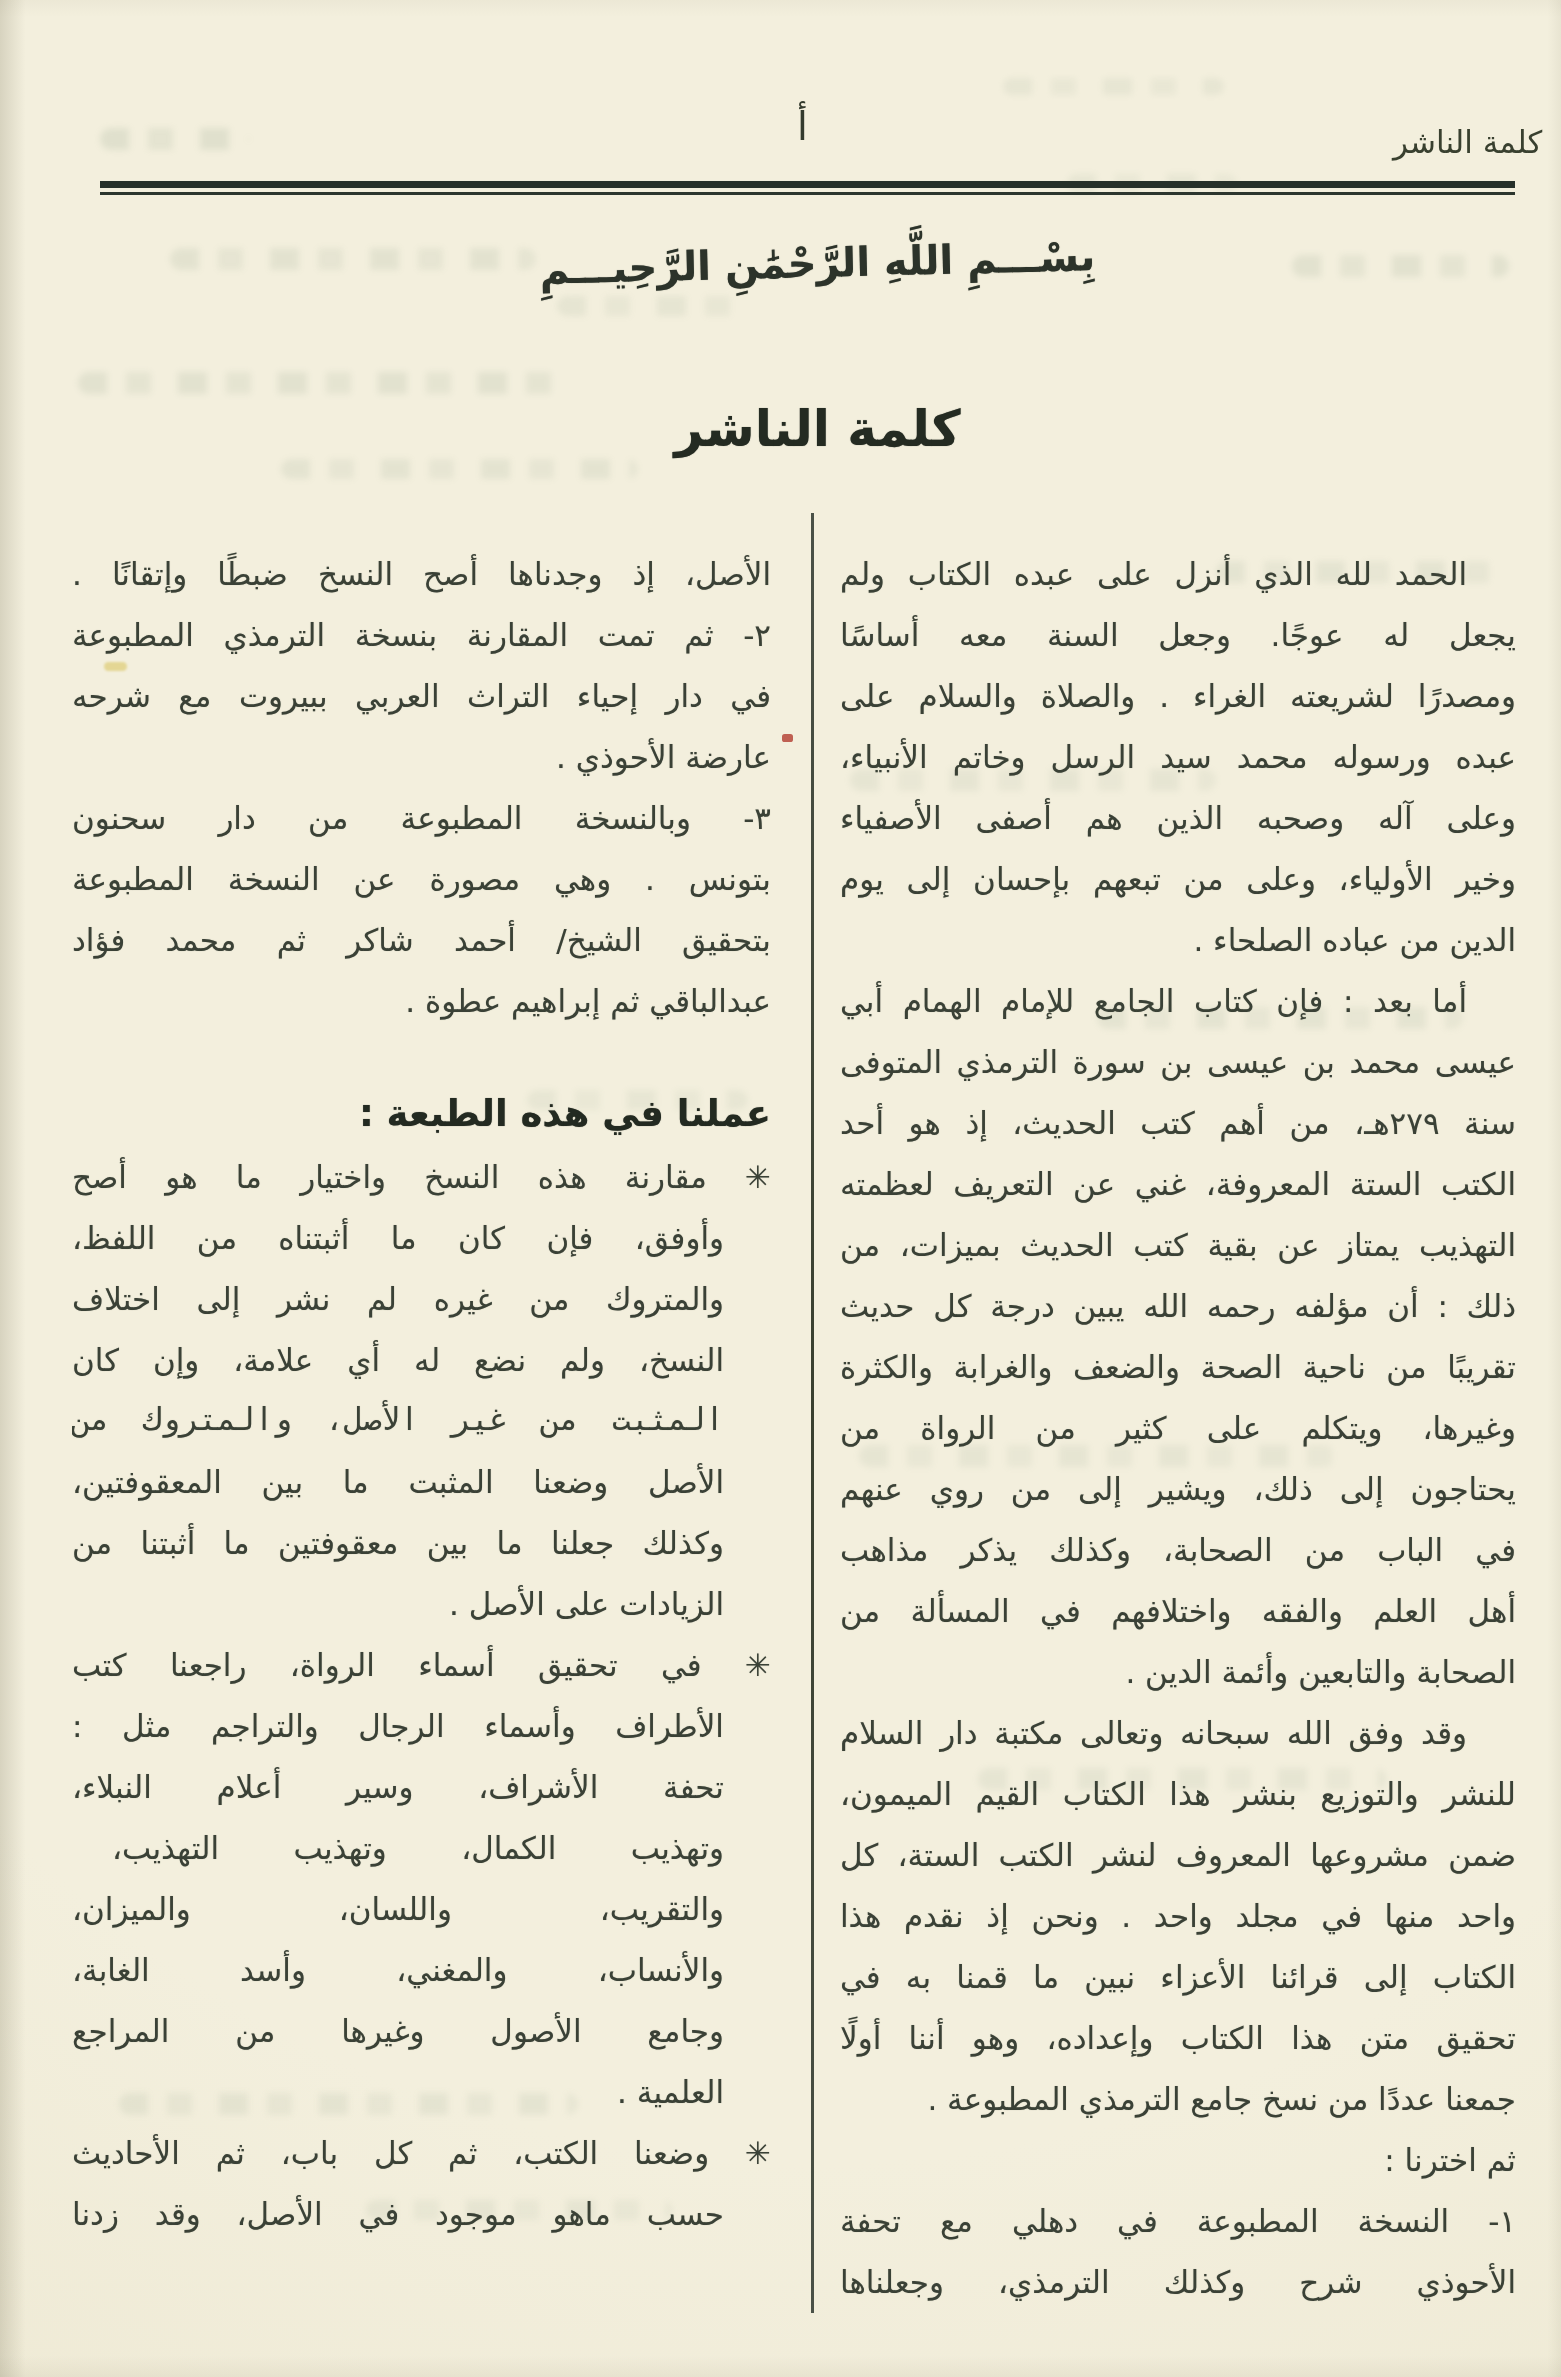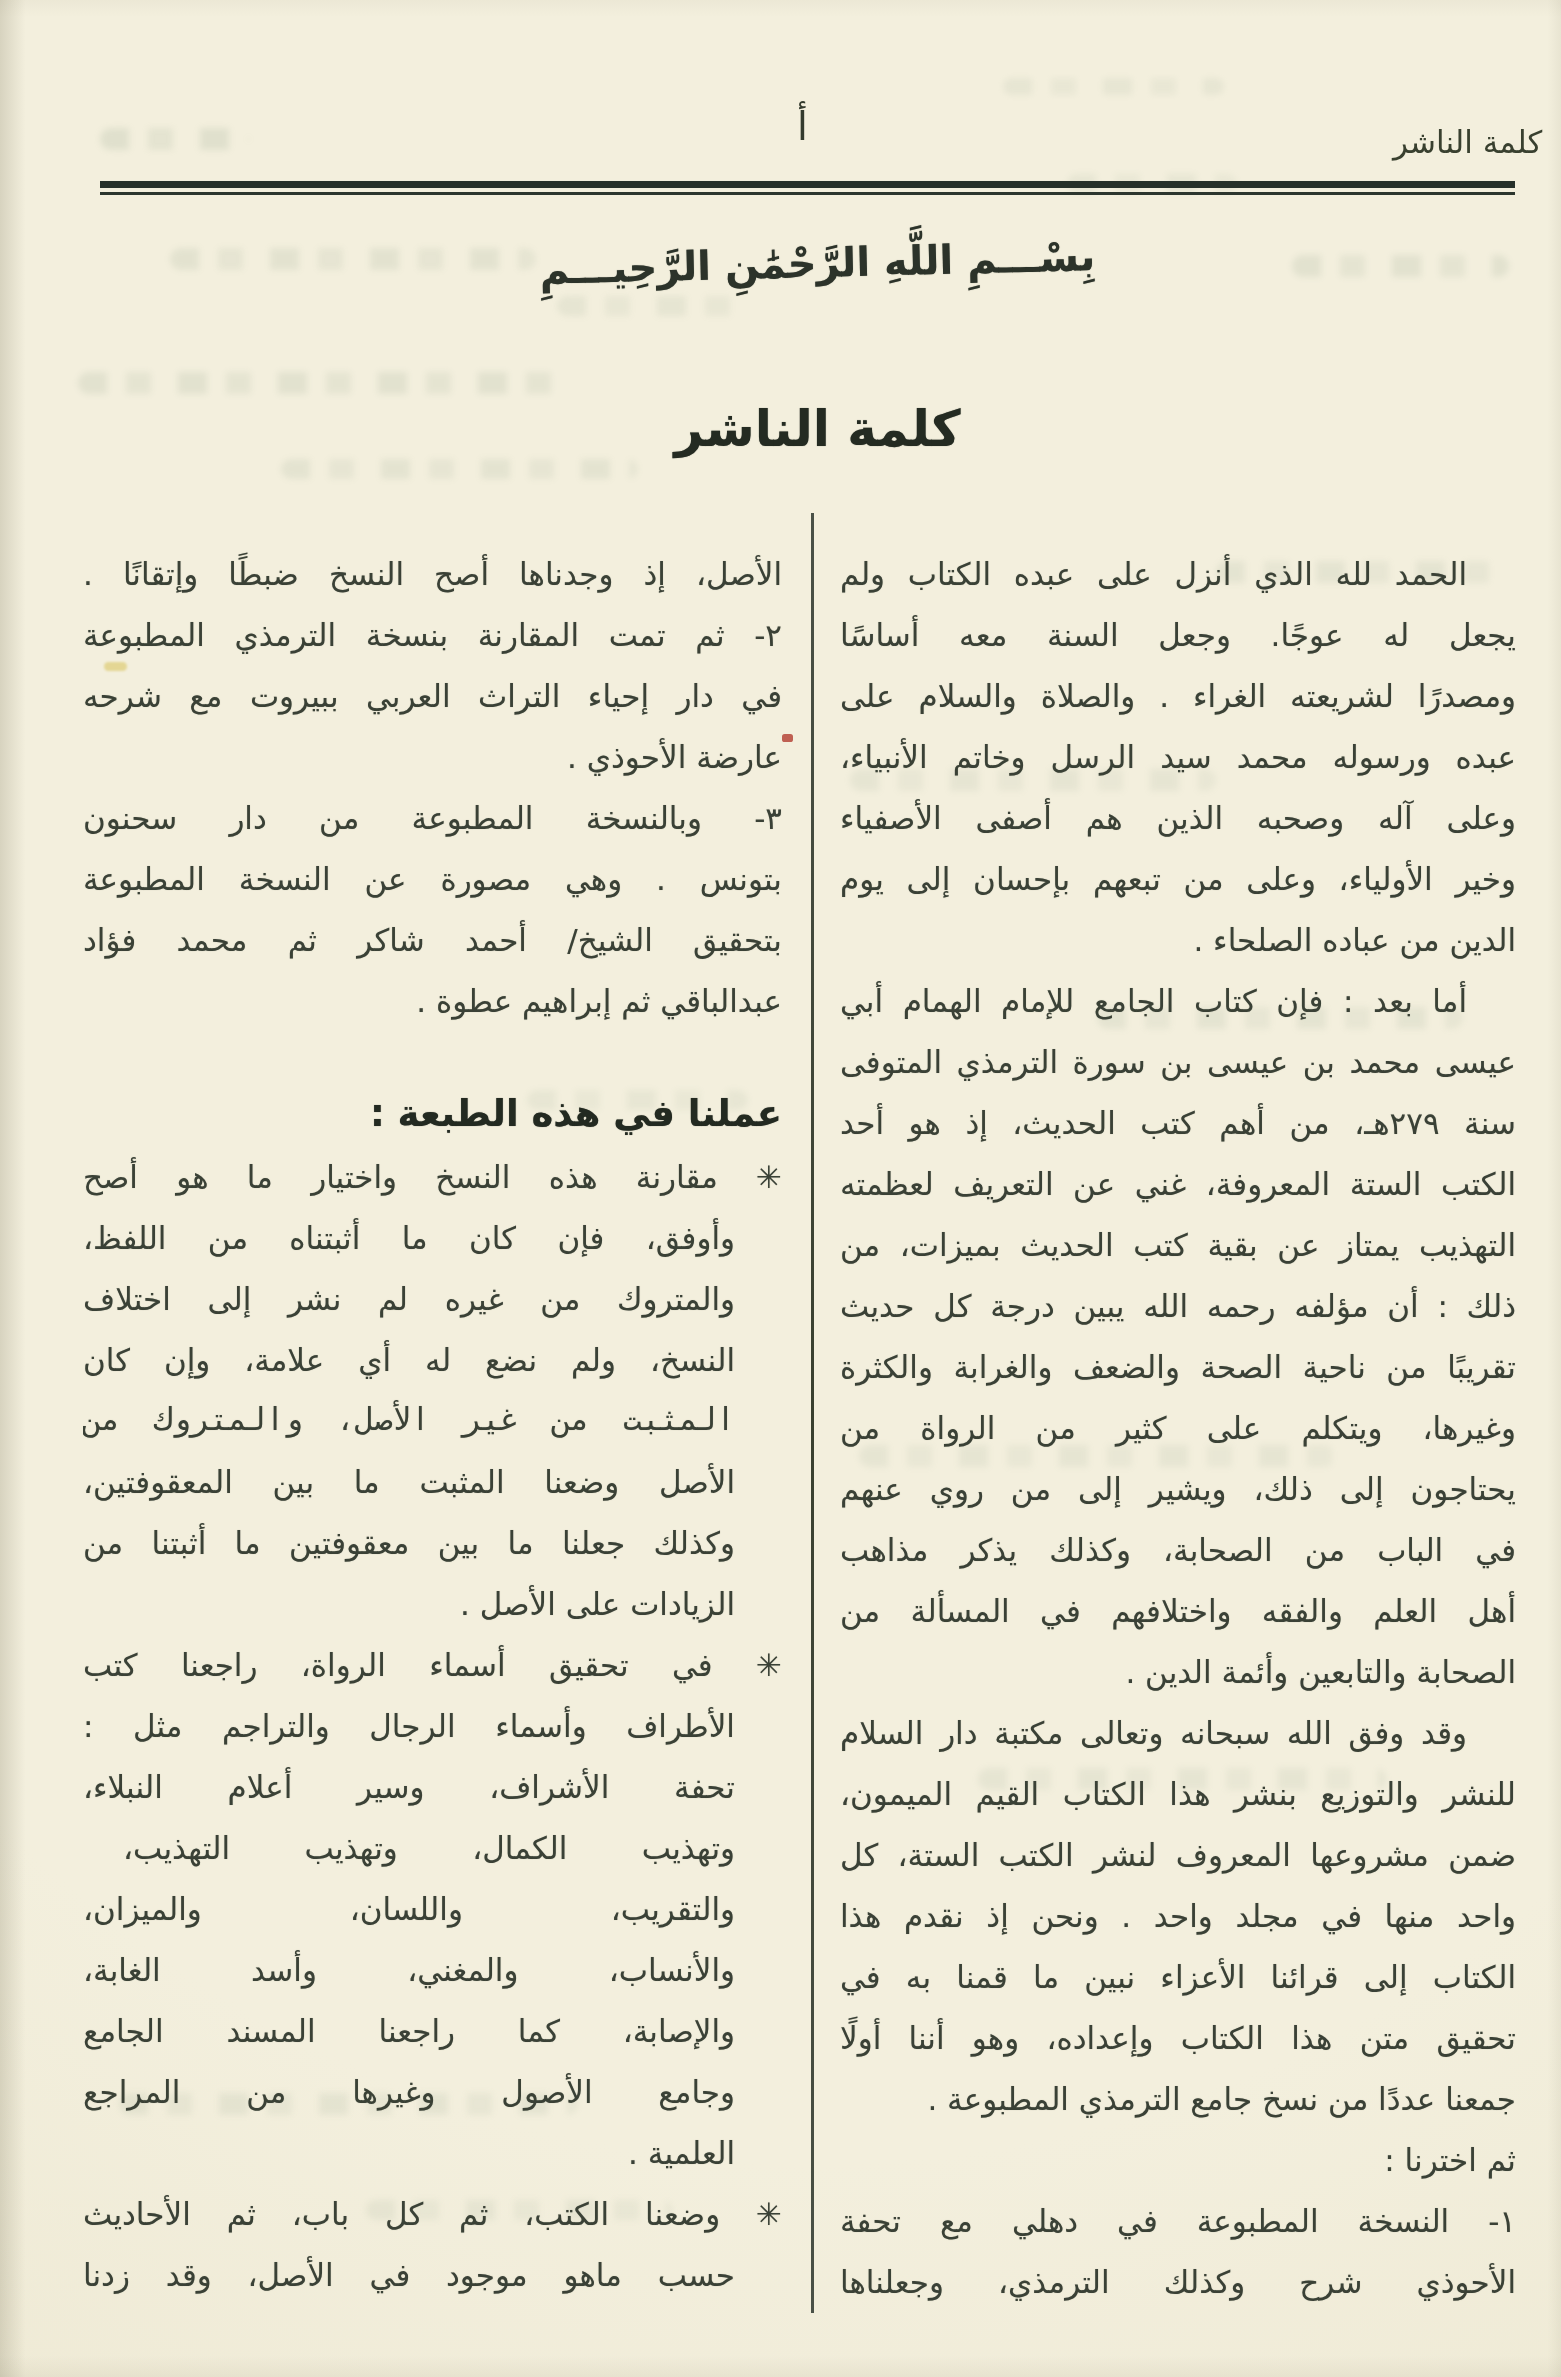--- a/index.html
+++ b/index.html
@@ -35,21 +35,21 @@
     text-shadow:0 0 0.9px rgba(44,51,42,.5);
     letter-spacing:0.9px;
   }
   .doc-title{
     position:absolute;top:400px;left:37px;width:1561px;text-align:center;
     font-size:50px;font-weight:bold;color:#242b22;
     text-shadow:0 0 0.9px rgba(36,43,34,.6);
   }
   .col{position:absolute;top:544px;}
   .col-right{left:840px;width:676px;}
-  .col-left{left:83px;width:699px;}
+  .col-left{left:72px;width:699px;}
   .col-divider{
     position:absolute;left:811px;top:513px;width:2.6px;height:1800px;
     background:linear-gradient(180deg,#4a5147 0%,#39402f 50%,#4a5147 100%);
   }
   .tline{
     height:61px;line-height:61px;font-size:31px;white-space:nowrap;overflow:visible;
     color:#3a4136;text-shadow:0 0 0.9px rgba(50,56,45,.35);
     text-align:right;
   }
   .tline.j{
@@ -162,21 +162,20 @@
       <div class="tline j" style="padding-right: 47px; font-family: Liberation Mono, monospace;">المثبت من غير الأصل، والمتروك من</div>
       <div class="tline j" style="padding-right: 47px;">الأصل وضعنا المثبت ما بين المعقوفتين،</div>
       <div class="tline j" style="padding-right: 47px;">وكذلك جعلنا ما بين معقوفتين ما أثبتنا من</div>
       <div class="tline" style="padding-right: 47px;">الزيادات على الأصل .</div>
       <div class="tline j">✳ في تحقيق أسماء الرواة، راجعنا كتب</div>
       <div class="tline j" style="padding-right: 47px;">الأطراف وأسماء الرجال والتراجم مثل :</div>
       <div class="tline j" style="padding-right: 47px;">تحفة الأشراف، وسير أعلام النبلاء،</div>
       <div class="tline j" style="padding-right: 47px; margin-left: 40px;">وتهذيب الكمال، وتهذيب التهذيب،</div>
       <div class="tline j" style="padding-right: 47px;">والتقريب، واللسان، والميزان،</div>
       <div class="tline j" style="padding-right: 47px;">والأنساب، والمغني، وأسد الغابة،</div>
-      <div class="tline j" style="padding-right: 47px;">والإصابة، كما راجعنا المسند الجامع</div>
       <div class="tline j" style="padding-right: 47px;">وجامع الأصول وغيرها من المراجع</div>
       <div class="tline" style="padding-right: 47px;">العلمية .</div>
       <div class="tline j">✳ وضعنا الكتب، ثم كل باب، ثم الأحاديث</div>
       <div class="tline j" style="padding-right: 47px;">حسب ماهو موجود في الأصل، وقد زدنا</div>
     </div>
 
   <div class="mark-red"></div>
   <div class="mark-yellow"></div>
 
 </div>

